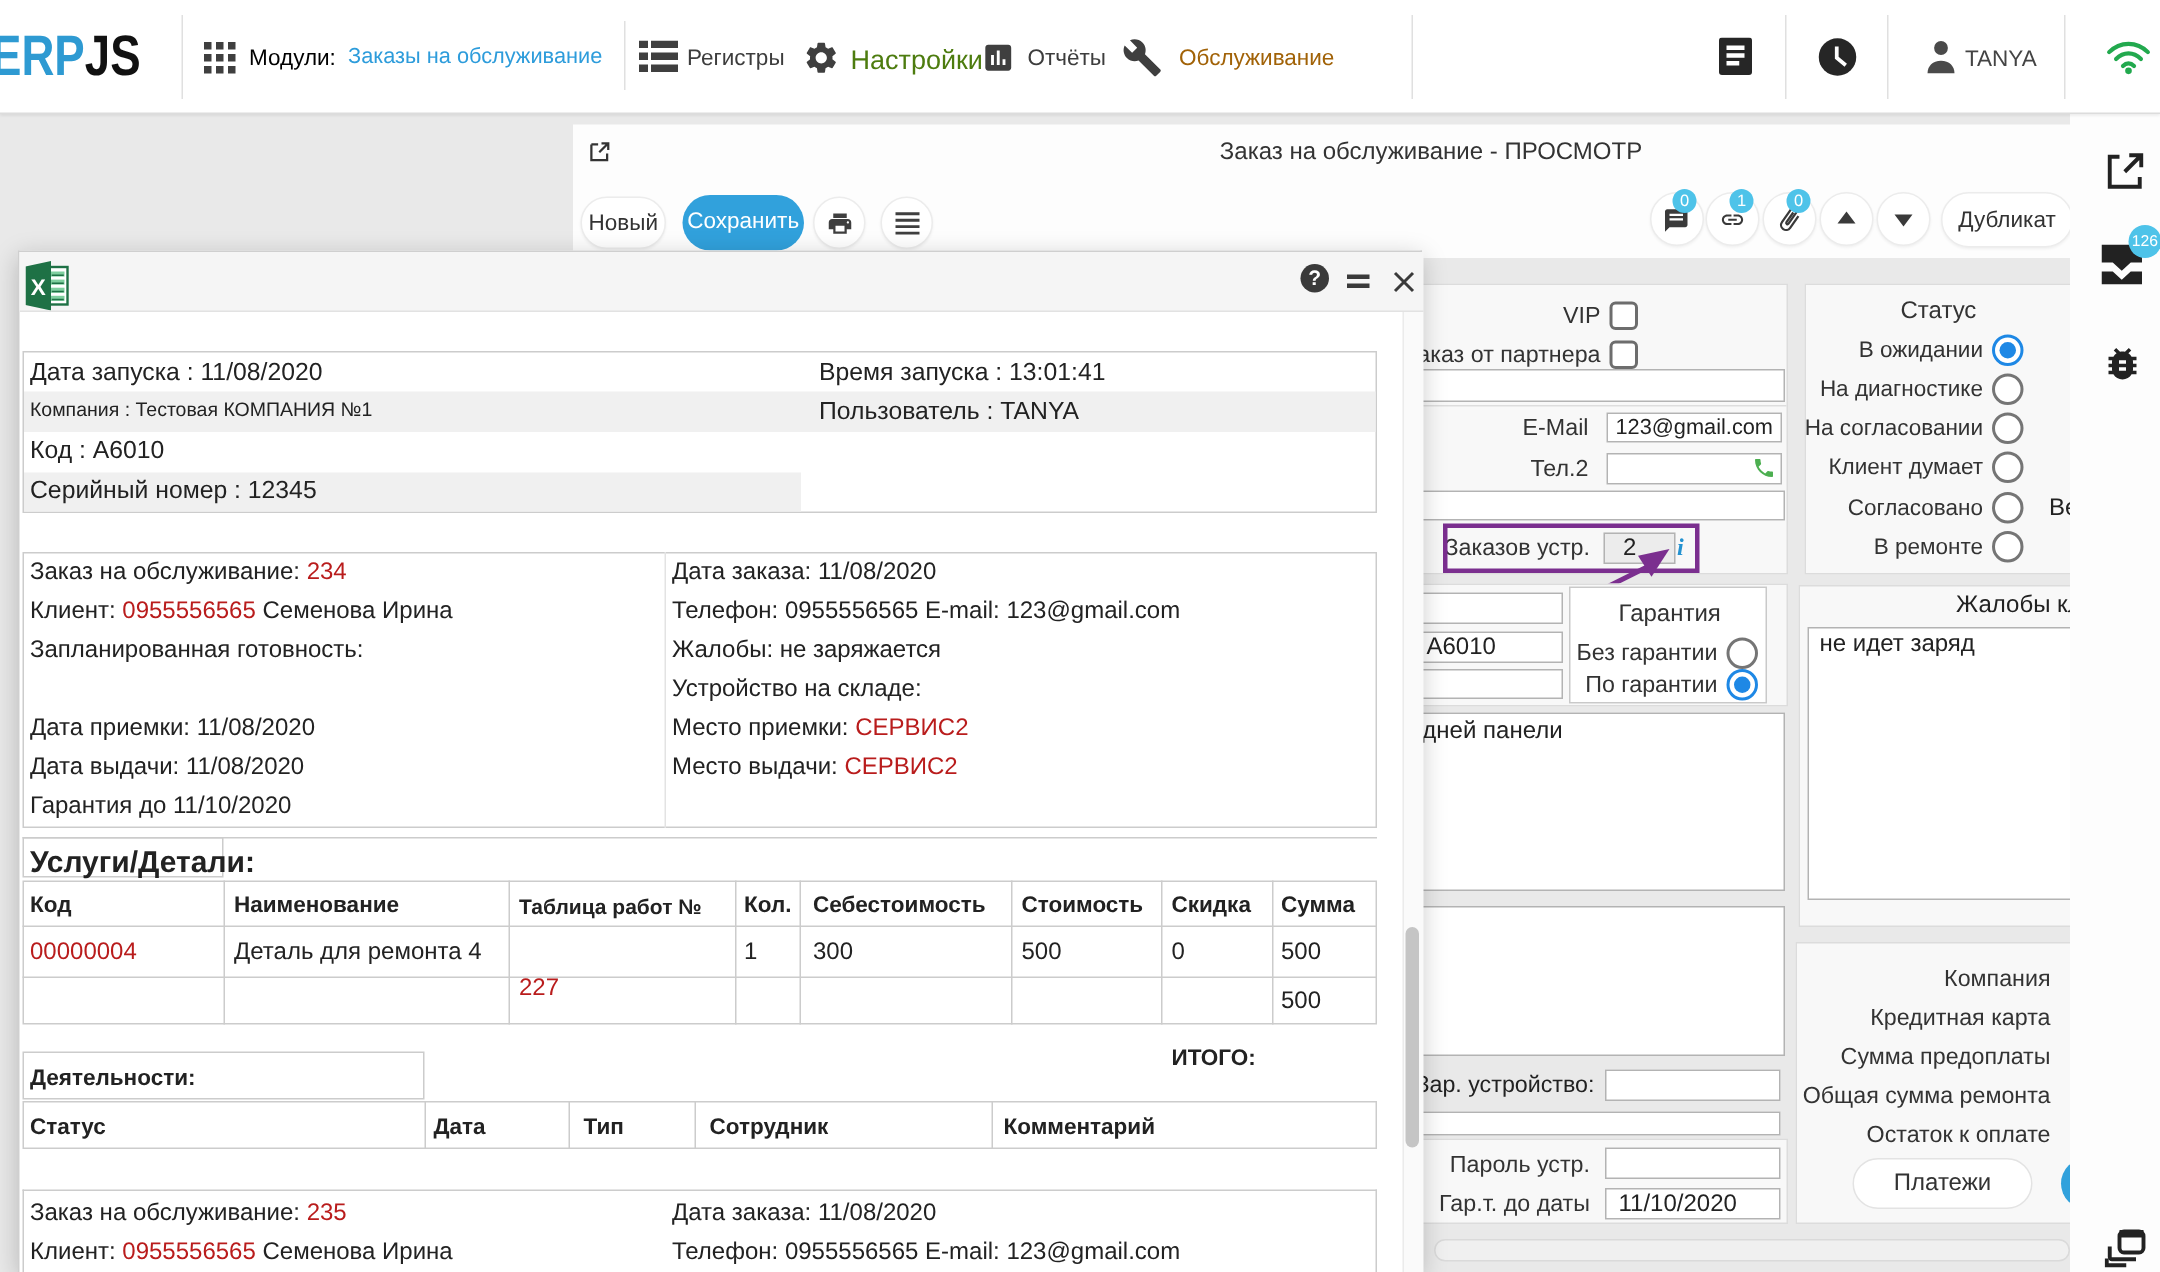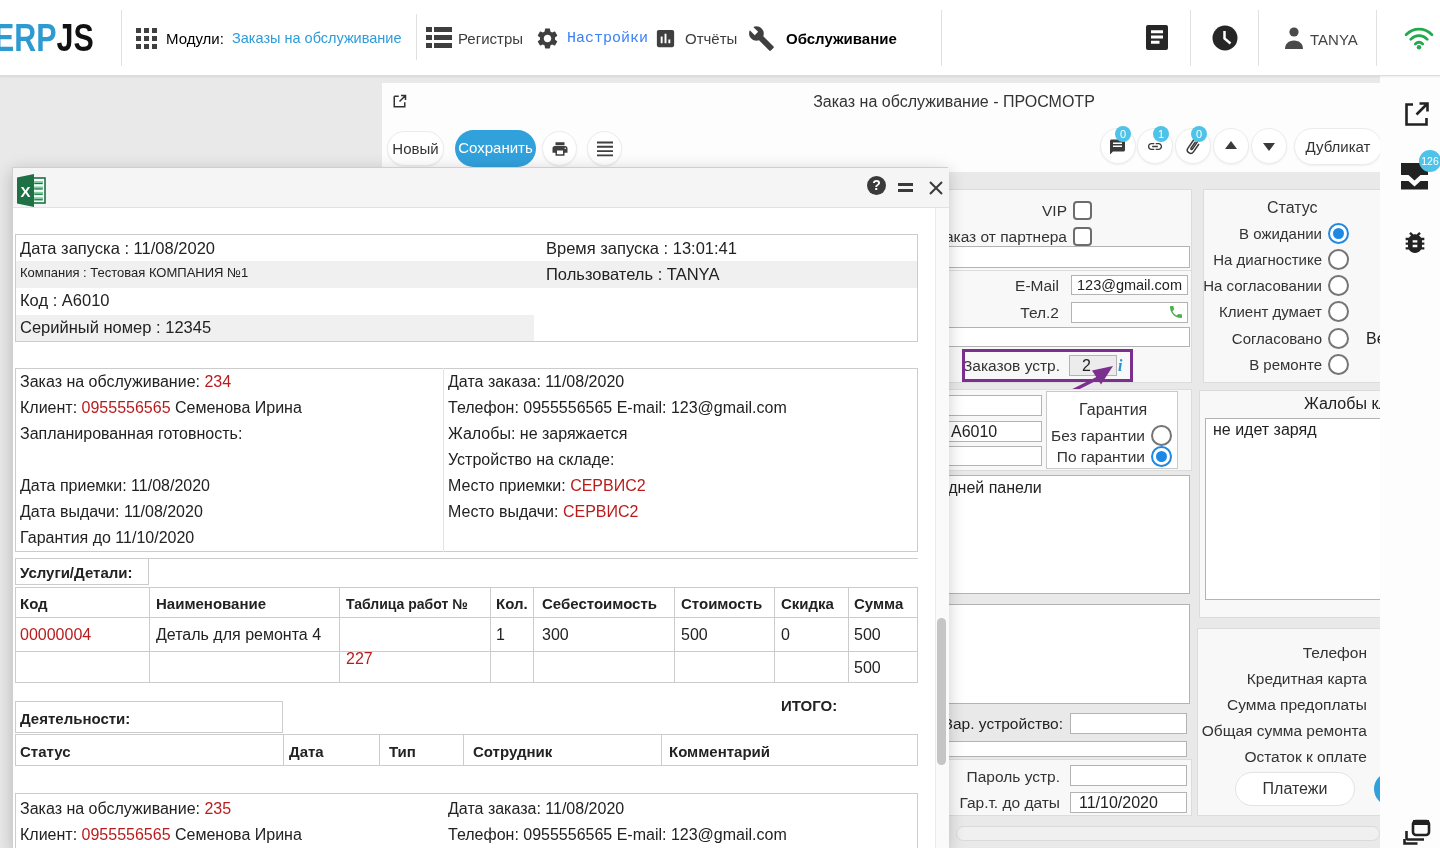--- a/index.html
+++ b/index.html
@@ -133,21 +133,21 @@
   <div class="abs inp" style="left:1070px;top:765px;width:117px;height:21px;"></div>
   <div class="abs lblr" style="left:900px;top:794px;width:160px;">Гар.т. до даты</div>
   <div class="abs inp" style="left:1070px;top:792px;width:117px;height:21px;line-height:19px;padding-left:8px;">11/10/2020</div>
 
   <div class="abs panel" style="left:1199px;top:390px;width:186px;height:228px;"></div>
   <div class="abs" style="left:1304px;top:395px;white-space:nowrap;">Жалобы клиента</div>
   <div class="abs inp" style="left:1205px;top:418px;width:180px;height:182px;"></div>
   <div class="abs" style="left:1213px;top:421px;">не идет заряд</div>
 
   <div class="abs panel" style="left:1197px;top:628px;width:188px;height:188px;"></div>
-  <div class="abs lblr" style="left:1167px;top:644px;width:200px;">Телефон</div>
+  <div class="abs lblr" style="left:1167px;top:644px;width:200px;">Компания</div>
   <div class="abs lblr" style="left:1167px;top:670px;width:200px;">Кредитная карта</div>
   <div class="abs lblr" style="left:1167px;top:696px;width:200px;">Сумма предоплаты</div>
   <div class="abs lblr" style="left:1167px;top:722px;width:200px;">Общая сумма ремонта</div>
   <div class="abs lblr" style="left:1167px;top:748px;width:200px;">Остаток к оплате</div>
   <div class="abs" style="left:1235px;top:772px;width:120px;height:34px;background:#fff;border:1px solid #e3e3e3;border-radius:17px;text-align:center;line-height:32px;color:#333;">Платежи</div>
   <div class="abs" style="left:1374px;top:772px;width:34px;height:34px;background:#31a1dc;border-radius:50%;"></div>
 
   <div class="abs" style="left:956px;top:826px;width:424px;height:15px;background:#f0f0f0;border:1px solid #dadada;border-radius:8px;"></div>
 </div>
 
@@ -217,21 +217,21 @@
   <div class="abs" style="left:435px;top:257px;">Жалобы: не заряжается</div>
   <div class="abs" style="left:435px;top:283px;">Устройство на складе:</div>
   <div class="abs" style="left:7px;top:309px;">Дата приемки: 11/08/2020</div>
   <div class="abs" style="left:435px;top:309px;">Место приемки: <span class="lnk">СЕРВИС2</span></div>
   <div class="abs" style="left:7px;top:335px;">Дата выдачи: 11/08/2020</div>
   <div class="abs" style="left:435px;top:335px;">Место выдачи: <span class="lnk">СЕРВИС2</span></div>
   <div class="abs" style="left:7px;top:361px;">Гарантия до 11/10/2020</div>
 
   <div class="abs" style="left:2px;top:390px;width:903px;height:1px;background:#ccc;"></div>
   <div class="abs" style="left:2px;top:390px;width:134px;height:27px;border:1px solid #ccc;"></div>
-  <div class="abs b" style="left:7px;top:396px;font-size:15px;">Услуги/Детали:</div>
+  <div class="abs b" style="left:7px;top:396px;font-size:20px;">Услуги/Детали:</div>
 
   <div class="abs" style="left:2px;top:419px;width:903px;height:96px;border:1px solid #ccc;"></div>
   <div class="abs" style="left:136px;top:419px;width:1px;height:96px;background:#ccc;"></div>
   <div class="abs" style="left:326px;top:419px;width:1px;height:96px;background:#ccc;"></div>
   <div class="abs" style="left:477px;top:419px;width:1px;height:96px;background:#ccc;"></div>
   <div class="abs" style="left:520px;top:419px;width:1px;height:96px;background:#ccc;"></div>
   <div class="abs" style="left:661px;top:419px;width:1px;height:96px;background:#ccc;"></div>
   <div class="abs" style="left:761px;top:419px;width:1px;height:96px;background:#ccc;"></div>
   <div class="abs" style="left:835px;top:419px;width:1px;height:96px;background:#ccc;"></div>
   <div class="abs" style="left:2px;top:449px;width:903px;height:1px;background:#ccc;"></div>
@@ -303,29 +303,29 @@
           <rect x="0" y="8" width="6" height="5"></rect>
           <rect x="8" y="8" width="18" height="5"></rect>
           <rect x="0" y="16" width="6" height="5"></rect>
           <rect x="8" y="16" width="18" height="5"></rect>
         </g>
   </svg>
   <div class="abs" style="left:458px;top:30px;color:#3d3d3d;font-size:15px;">Регистры</div>
   <svg class="abs" style="left:535px;top:26px;" width="25" height="25" viewBox="0 0 24 24">
         <path fill="#3f3f3f" d="M19.14 12.94c.04-.3.06-.61.06-.94 0-.32-.02-.64-.07-.94l2.03-1.58c.18-.14.23-.41.12-.61l-1.92-3.32c-.12-.22-.37-.29-.59-.22l-2.39.96c-.5-.38-1.03-.7-1.62-.94l-.36-2.54c-.04-.24-.24-.41-.48-.41h-3.84c-.24 0-.43.17-.47.41l-.36 2.54c-.59.24-1.13.57-1.62.94l-2.39-.96c-.22-.08-.47 0-.59.22L2.74 8.87c-.12.21-.08.47.12.61l2.03 1.58c-.05.3-.09.63-.09.94s.02.64.07.94l-2.03 1.58c-.18.14-.23.41-.12.61l1.92 3.32c.12.22.37.29.59.22l2.39-.96c.5.38 1.03.7 1.62.94l.36 2.54c.05.24.24.41.48.41h3.84c.24 0 .44-.17.47-.41l.36-2.54c.59-.24 1.13-.56 1.62-.94l2.39.96c.22.08.47 0 .59-.22l1.92-3.32c.12-.22.07-.47-.12-.61l-2.01-1.58zM12 15.6c-1.98 0-3.6-1.62-3.6-3.6s1.62-3.6 3.6-3.6 3.6 1.62 3.6 3.6-1.62 3.6-3.6 3.6z"></path>
       </svg>
-  <div class="abs" style="left:567px;top:30px;color:#3b82f6;font-size:15px;font-family:Liberation Mono, monospace;">Настройки</div>
+  <div class="abs" style="left:567px;top:30px;color:#4d7c0f;font-size:18px;">Настройки</div>
   <svg class="abs" style="left:654px;top:27px;" width="23" height="23" viewBox="0 0 24 24">
         <path fill="#3f3f3f" d="M19 3H5c-1.1 0-2 .9-2 2v14c0 1.1.9 2 2 2h14c1.1 0 2-.9 2-2V5c0-1.1-.9-2-2-2zM9 17H7v-7h2v7zm4 0h-2V7h2v10zm4 0h-2v-4h2v4z"></path>
       </svg>
   <div class="abs" style="left:685px;top:30px;color:#3d3d3d;font-size:15px;">Отчёты</div>
   <svg class="abs" style="left:748px;top:25px;" width="27" height="27" viewBox="0 0 24 24">
         <path fill="#3f3f3f" d="M22.7 19l-9.1-9.1c.9-2.3.4-5-1.5-6.9-2-2-5-2.4-7.4-1.3L9 6 6 9 1.6 4.7C.4 7.1.9 10.1 2.9 12.1c1.9 1.9 4.6 2.4 6.9 1.5l9.1 9.1c.4.4 1 .4 1.4 0l2.3-2.3c.5-.4.5-1.1.1-1.4z"></path>
       </svg>
-  <div class="abs" style="left:786px;top:30px;color:#000000;font-size:15px;font-weight:bold;">Обслуживание</div>
+  <div class="abs" style="left:786px;top:30px;color:#a16207;font-size:15px;">Обслуживание</div>
   <div class="abs" style="left:941px;top:10px;width:1px;height:56px;background:#e0e0e0;"></div>
   <svg class="abs" style="left:1146px;top:25px;" width="22" height="25" viewBox="0 0 22 25">
         <rect x="0" y="0" width="22" height="25" rx="2" fill="#262626"></rect>
         <path d="M5 6.8h12M5 12h12M5 17.2h8.5" stroke="#fff" stroke-width="3"></path>
       </svg>
   <div class="abs" style="left:1190px;top:10px;width:1px;height:56px;background:#e0e0e0;"></div>
   <svg class="abs" style="left:1212px;top:25px;" width="26" height="26" viewBox="0 0 26 26">
         <circle cx="13" cy="13" r="12.5" fill="#262626"></circle>
         <path d="M12.5 6 V13.5 L18.5 18.5" stroke="#fff" stroke-width="2.5" fill="none"></path>
       </svg>

